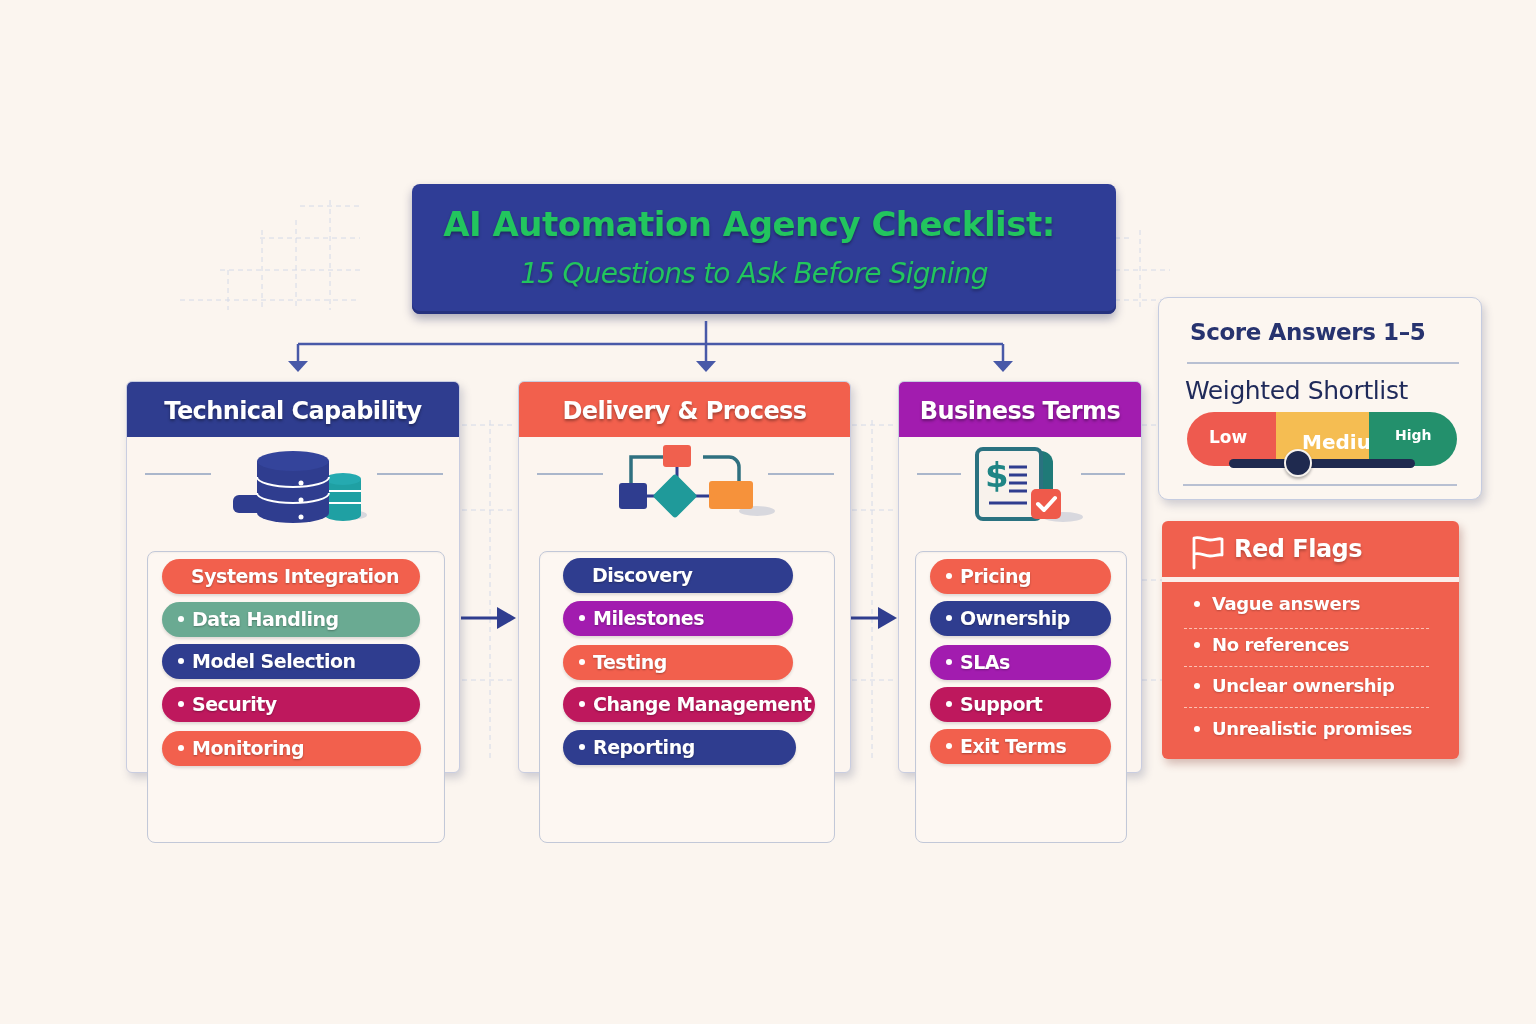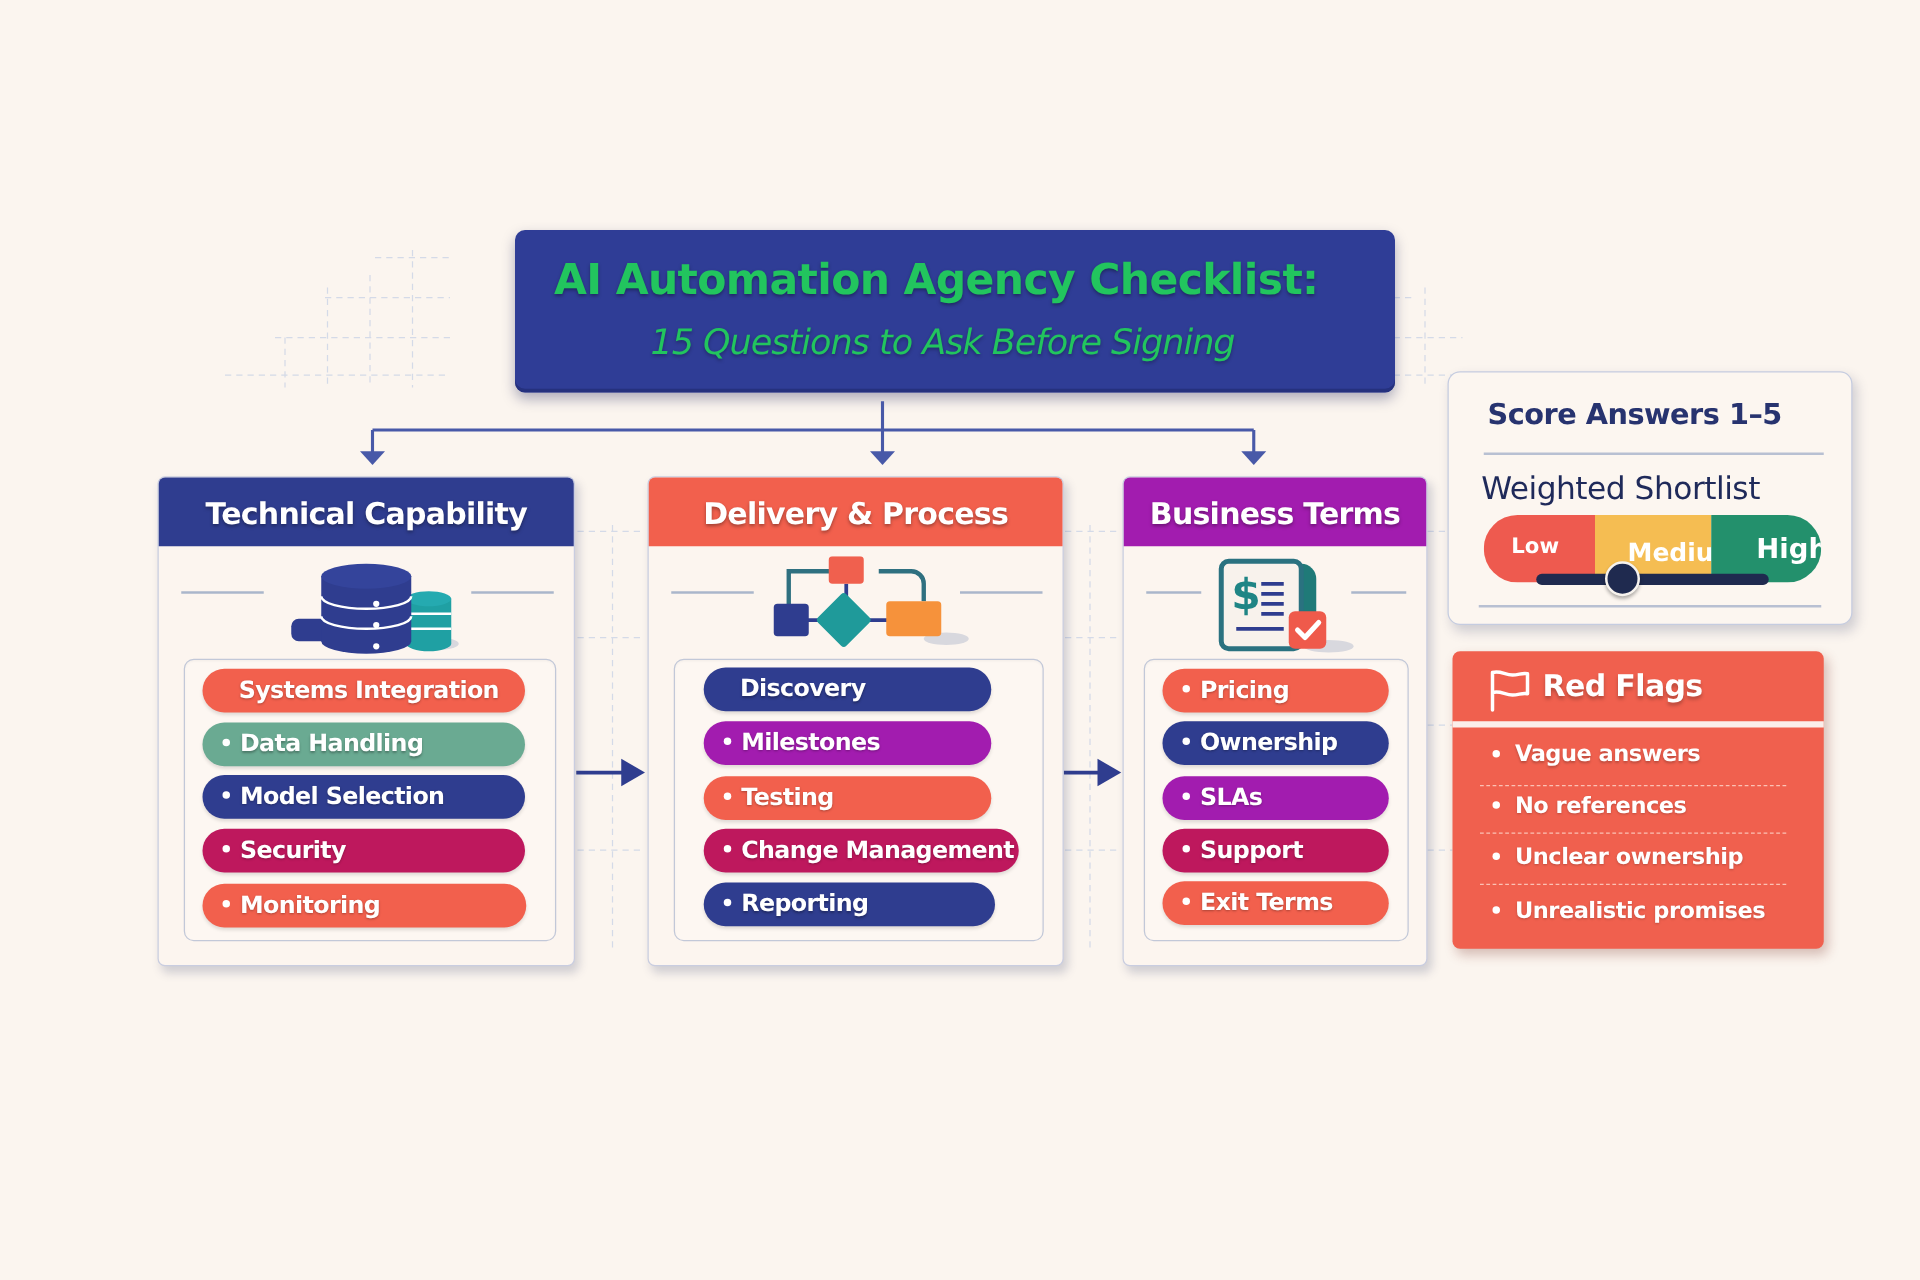--- a/index.html
+++ b/index.html
@@ -47,21 +47,21 @@
   }
   .card-icon-row { position: relative; height: 95px; }
   .card-icon-row .rule {
     position: absolute; top: 36px; height: 2px; background: #aab6cb; width: 66px;
   }
   .card-icon-row .rule.l { left: 18px; }
   .card-icon-row .rule.r { right: 16px; }
   .card-icon-row svg { position: absolute; top: 8px; }
 
   .list-box {
-    position: absolute; top: 145px; height: 226px;
+    position: absolute; top: 169px; height: 292px;
     border: 1.5px solid #c2c8d8; border-radius: 8px; background: #fdf7f2;
     box-shadow: inset 0 1px 2px rgba(0,0,0,0.04);
   }
   .pill {
     position: absolute; height: 35px; border-radius: 18px;
     color: #fff; font-weight: bold; font-size: 19px; line-height: 35px;
     letter-spacing: -0.5px; padding-left: 16px;
     text-shadow: 0 1px 2px rgba(0,0,0,0.3);
     box-shadow: 0 2px 3px rgba(0,0,0,0.12);
     white-space: nowrap;
@@ -92,21 +92,21 @@
     position: absolute; left: 28px; top: 114px; width: 270px; height: 54px; border-radius: 27px; overflow: hidden;
     display: flex;
   }
   .meter .seg { height: 100%; color: #fff; font-weight: bold; position: relative; }
   .seg-low { width: 89px; background: #ee5a4f; }
   .seg-med { width: 93px; background: #f5bd52; }
   .seg-high { width: 88px; background: #23906c; }
   .seg span { position: absolute; top: 15px; }
   .seg-low span { left: 22px; font-size: 17px; }
   .seg-med span { left: 26px; font-size: 20px; top: 18px; }
-  .seg-high span { left: 36px; font-size: 22px; }
+  .seg-high span { left: 26px; font-size: 14px; }
   .slider-track {
     position: absolute; left: 70px; top: 161px; width: 186px; height: 9px; border-radius: 5px; background: #1f2a4f;
   }
   .slider-thumb {
     position: absolute; left: 127px; top: 151px; width: 28px; height: 28px; border-radius: 50%;
     background: #1f2a4f; border: 2px solid #f7f3ee; box-shadow: 0 2px 3px rgba(0,0,0,0.3);
   }
 
   
   .flags-card {

